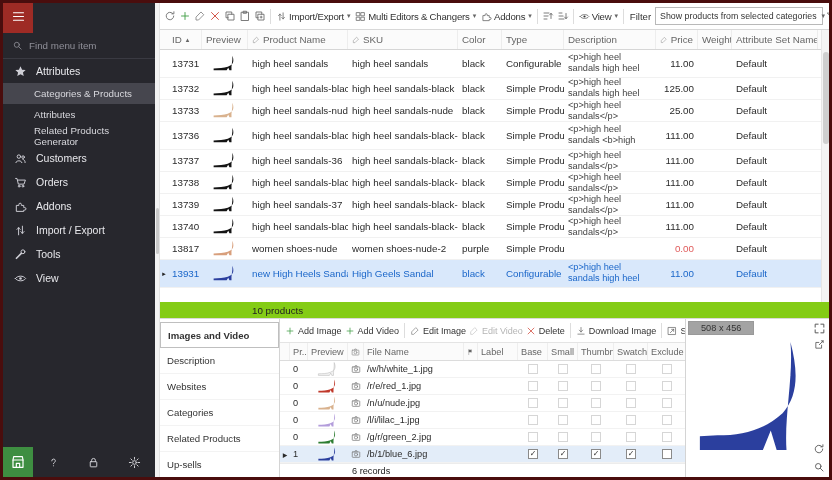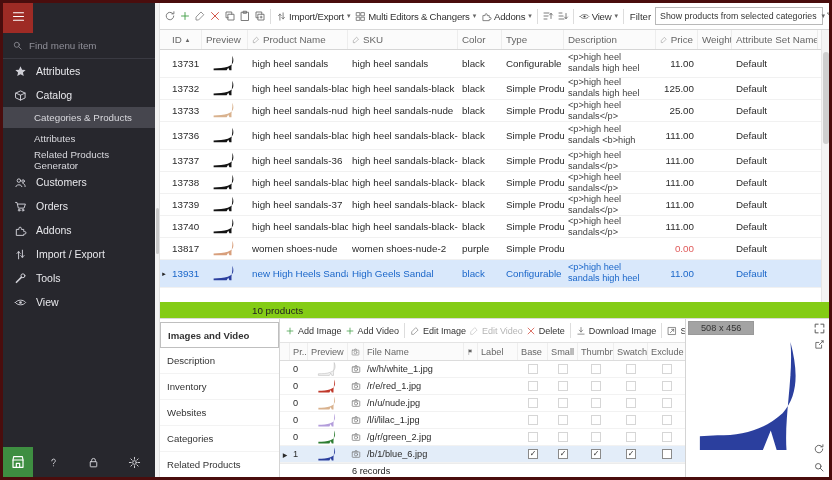--- a/index.html
+++ b/index.html
@@ -104,29 +104,20 @@
     </div>
     <nav id="sb-items">
         <div class="sb-item">
           <span class="sb-ic">
             <svg width="13" height="13" viewBox="0 0 24 24" fill="none" stroke="currentColor" stroke-width="1.8" stroke-linecap="round" stroke-linejoin="round">
               <path d="M12 2.5 14.9 8.8 21.5 9.3 16.5 13.7 18 20.5 12 16.9 6 20.5 7.5 13.7 2.5 9.3 9.1 8.8 Z" fill="currentColor" stroke="none"></path>
             </svg>
           </span>
           <span>Attributes</span>
         </div>
-        <div class="sb-item">
-          <span class="sb-ic">
-            <svg width="13" height="13" viewBox="0 0 24 24" fill="none" stroke="currentColor" stroke-width="1.8" stroke-linecap="round" stroke-linejoin="round">
-              <path d="M3.5 7.5 12 3.5 20.5 7.5 20.5 16.5 12 20.5 3.5 16.5 Z"></path>
-              <path d="M3.5 7.5 12 11.5 20.5 7.5M12 11.5V20.5"></path>
-            </svg>
-          </span>
-          <span>Catalog</span>
-        </div>
         <div class="sb-sub selected">Categories &amp; Products</div>
         <div class="sb-sub">Attributes</div>
         <div class="sb-sub">Related Products Generator</div>
         <div class="sb-item">
           <span class="sb-ic">
             <svg width="13" height="13" viewBox="0 0 24 24" fill="none" stroke="currentColor" stroke-width="1.8" stroke-linecap="round" stroke-linejoin="round">
               <circle cx="9" cy="8.5" r="3.2"></circle>
               <path d="M3.5 19.5c0-4.5 11-4.5 11 0"></path>
               <circle cx="16.8" cy="9.5" r="2.4"></circle>
               <path d="M16.5 13.8c2.8.3 4 2.6 4 5.7"></path>
@@ -518,21 +509,20 @@
         <div class="vthumb"></div>
       </div>
     </div>
 
     <div class="status">10 products</div>
 
     <div class="bottom">
       <div class="tabs" id="tabs">
           <div class="tab active">Images and Video</div>
           <div class="tab">Description</div>
-          <div class="tab">Inventory</div>
           <div class="tab">Websites</div>
           <div class="tab">Categories</div>
           <div class="tab">Related Products</div>
           <div class="tab">Up-sells</div>
           <div class="tab">Cross-sells</div>
           <div class="tab">Product Reviews</div>
         </div>
 
       <div class="images-panel">
         <div class="img-toolbar" id="img-toolbar">

